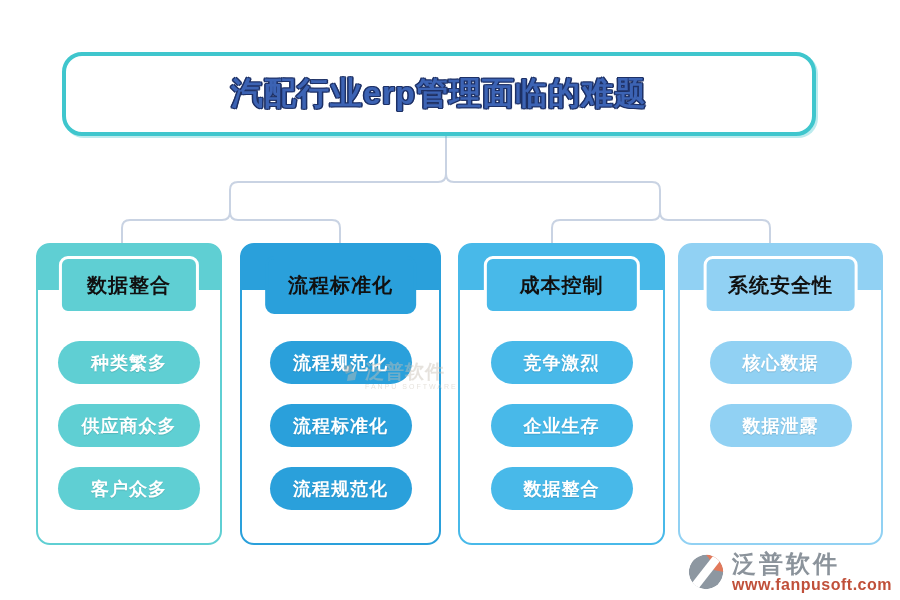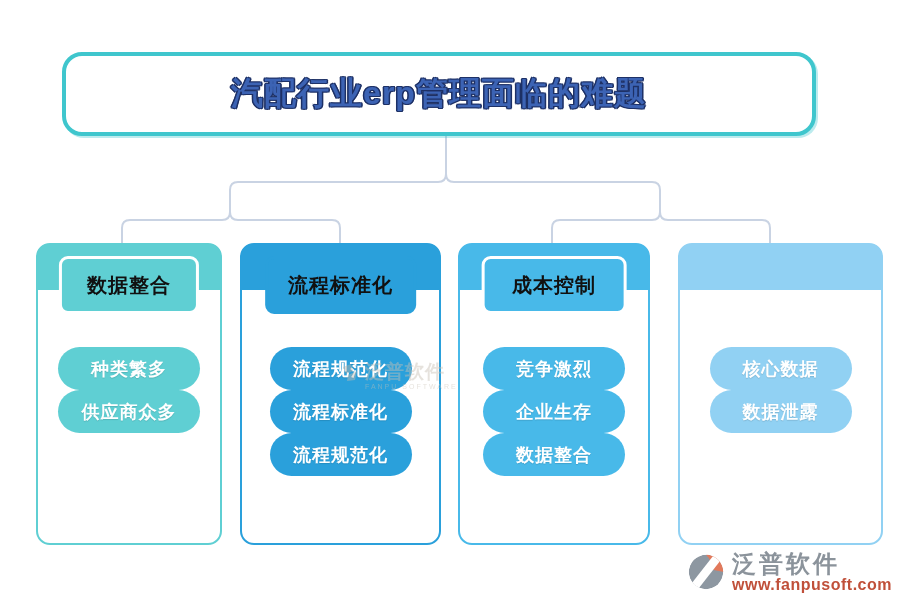--- a/index.html
+++ b/index.html
@@ -52,22 +52,22 @@
     width: 77%; height: 58px;
     background: var(--c);
     border: 3px solid #fff;
     border-radius: 9px;
     display: flex; align-items: center; justify-content: center;
   }
   .header span {
     font-size: 20px; font-weight: 700; color: #111; letter-spacing: 1px; white-space: nowrap;
   }
   .pills {
-    position: absolute; top: 102px; left: 0; right: 0;
-    display: flex; flex-direction: column; align-items: center; 
+    position: absolute; top: 96px; left: 0; right: 0;
+    display: flex; flex-direction: column; align-items: center; gap: 20px;
   }
   .pill {
     width: 142px; height: 43px; border-radius: 22px;
     background: var(--c);
     display: flex; align-items: center; justify-content: center;
     font-size: 18px; font-weight: 700; color: #fff; letter-spacing: 1px; white-space: nowrap;
     text-shadow: 0 1px 1px rgba(0,0,0,.12);
   }
 
   
@@ -113,49 +113,53 @@
 
   <div id="columns">
     <div class="card" style="left: 36px; width: 186px; --c: #5FCFD3;">
       <div class="band"></div>
       <div class="header" style="border-color: rgb(255, 255, 255);">
         <span class="header-label">数据整合</span>
       </div>
       <div class="pills">
           <div class="pill">种类繁多</div>
           <div class="pill">供应商众多</div>
+          <div class="pill">客户众多</div>
         </div>
     </div>
 
     <div class="card" style="left: 240px; width: 201px; --c: #2AA0DB;">
       <div class="band"></div>
       <div class="header" style="border-color: rgb(42, 160, 219);">
         <span class="header-label">流程标准化</span>
       </div>
       <div class="pills">
           <div class="pill">流程规范化</div>
           <div class="pill">流程标准化</div>
           <div class="pill">流程规范化</div>
         </div>
     </div>
 
-    <div class="card" style="left: 458px; width: 192px; font-family: Liberation Mono, monospace; --c: #48B9E9;">
+    <div class="card" style="left: 458px; width: 207px; font-family: Liberation Mono, monospace; --c: #48B9E9;">
       <div class="band"></div>
       <div class="header" style="border-color: rgb(255, 255, 255);">
         <span class="header-label">成本控制</span>
       </div>
       <div class="pills">
           <div class="pill">竞争激烈</div>
           <div class="pill">企业生存</div>
           <div class="pill">数据整合</div>
         </div>
     </div>
 
     <div class="card" style="left: 678px; width: 205px; --c: #91D1F3;">
       <div class="band"></div>
+      <div class="header" style="border-color: rgb(255, 255, 255);">
+        <span class="header-label">系统安全性</span>
+      </div>
       <div class="pills">
           <div class="pill">核心数据</div>
           <div class="pill">数据泄露</div>
         </div>
     </div>
   </div>
 
   <div class="watermark">
     <svg width="22" height="22" viewBox="0 0 22 22">
       <path d="M3,5 L11,2 L13,9 L6,12 Z" fill="#b9b2a8"></path>

